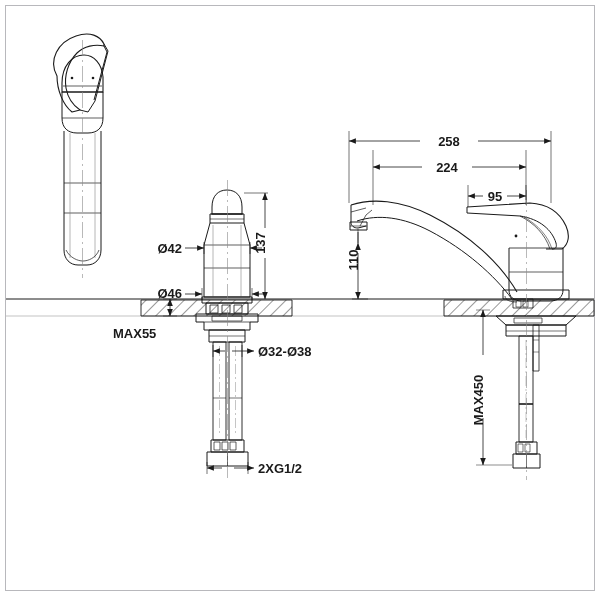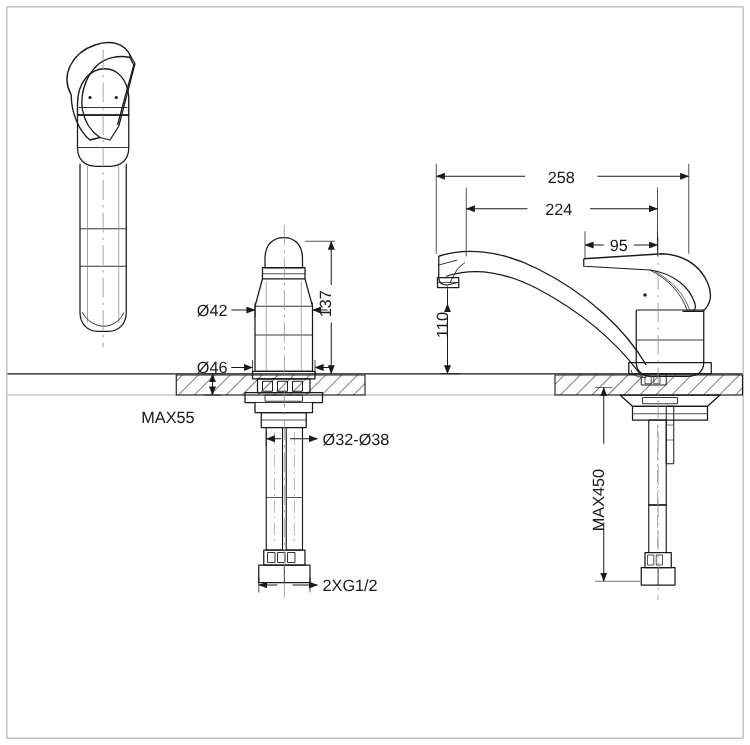--- a/index.html
+++ b/index.html
@@ -1,18 +1,18 @@
 <!DOCTYPE html>
 <html><head>
 <meta charset="utf-8">
 <style>
   html,body{margin:0;padding:0;background:#ffffff;}
   body{width:600px;height:596px;overflow:hidden;
        font-family:"Liberation Sans",sans-serif;}
-  #stage{position:relative;width:600px;height:596px;background:#fff;}
+  #stage{position:relative;width:600px;height:596px;background:#fff;font-weight:bold;}
   #frame{position:absolute;left:5px;top:5px;width:590px;height:586px;
          border:1px solid #b8b8bc;box-sizing:border-box;}
   svg{position:absolute;left:0;top:0;}
   .dimtxt{font-family:"Liberation Sans",sans-serif;font-size:13px;fill:#1a1a1a;}
 </style>
 </head>
 <body>
 
 <div id="stage">
   <div id="frame"></div>

